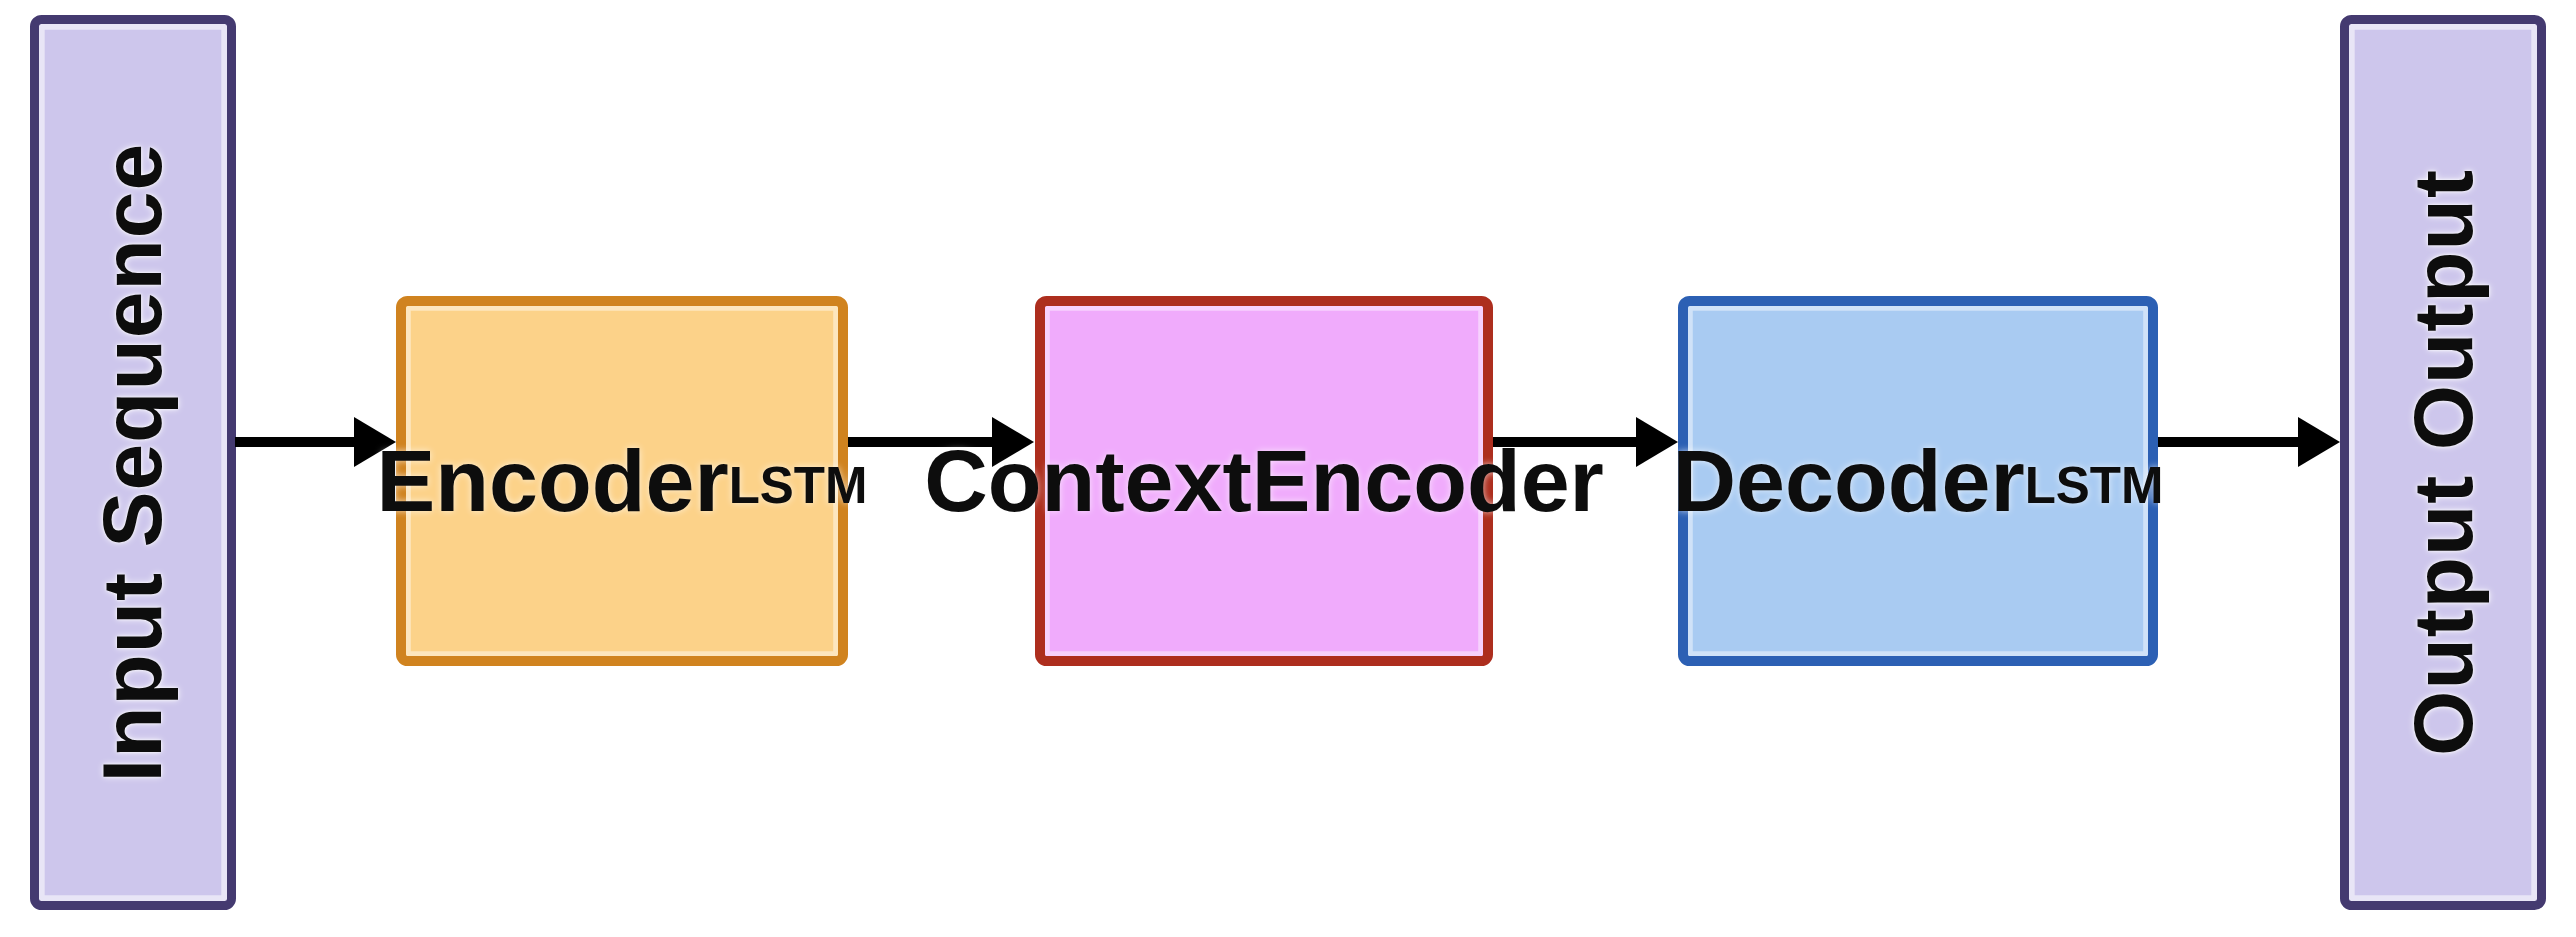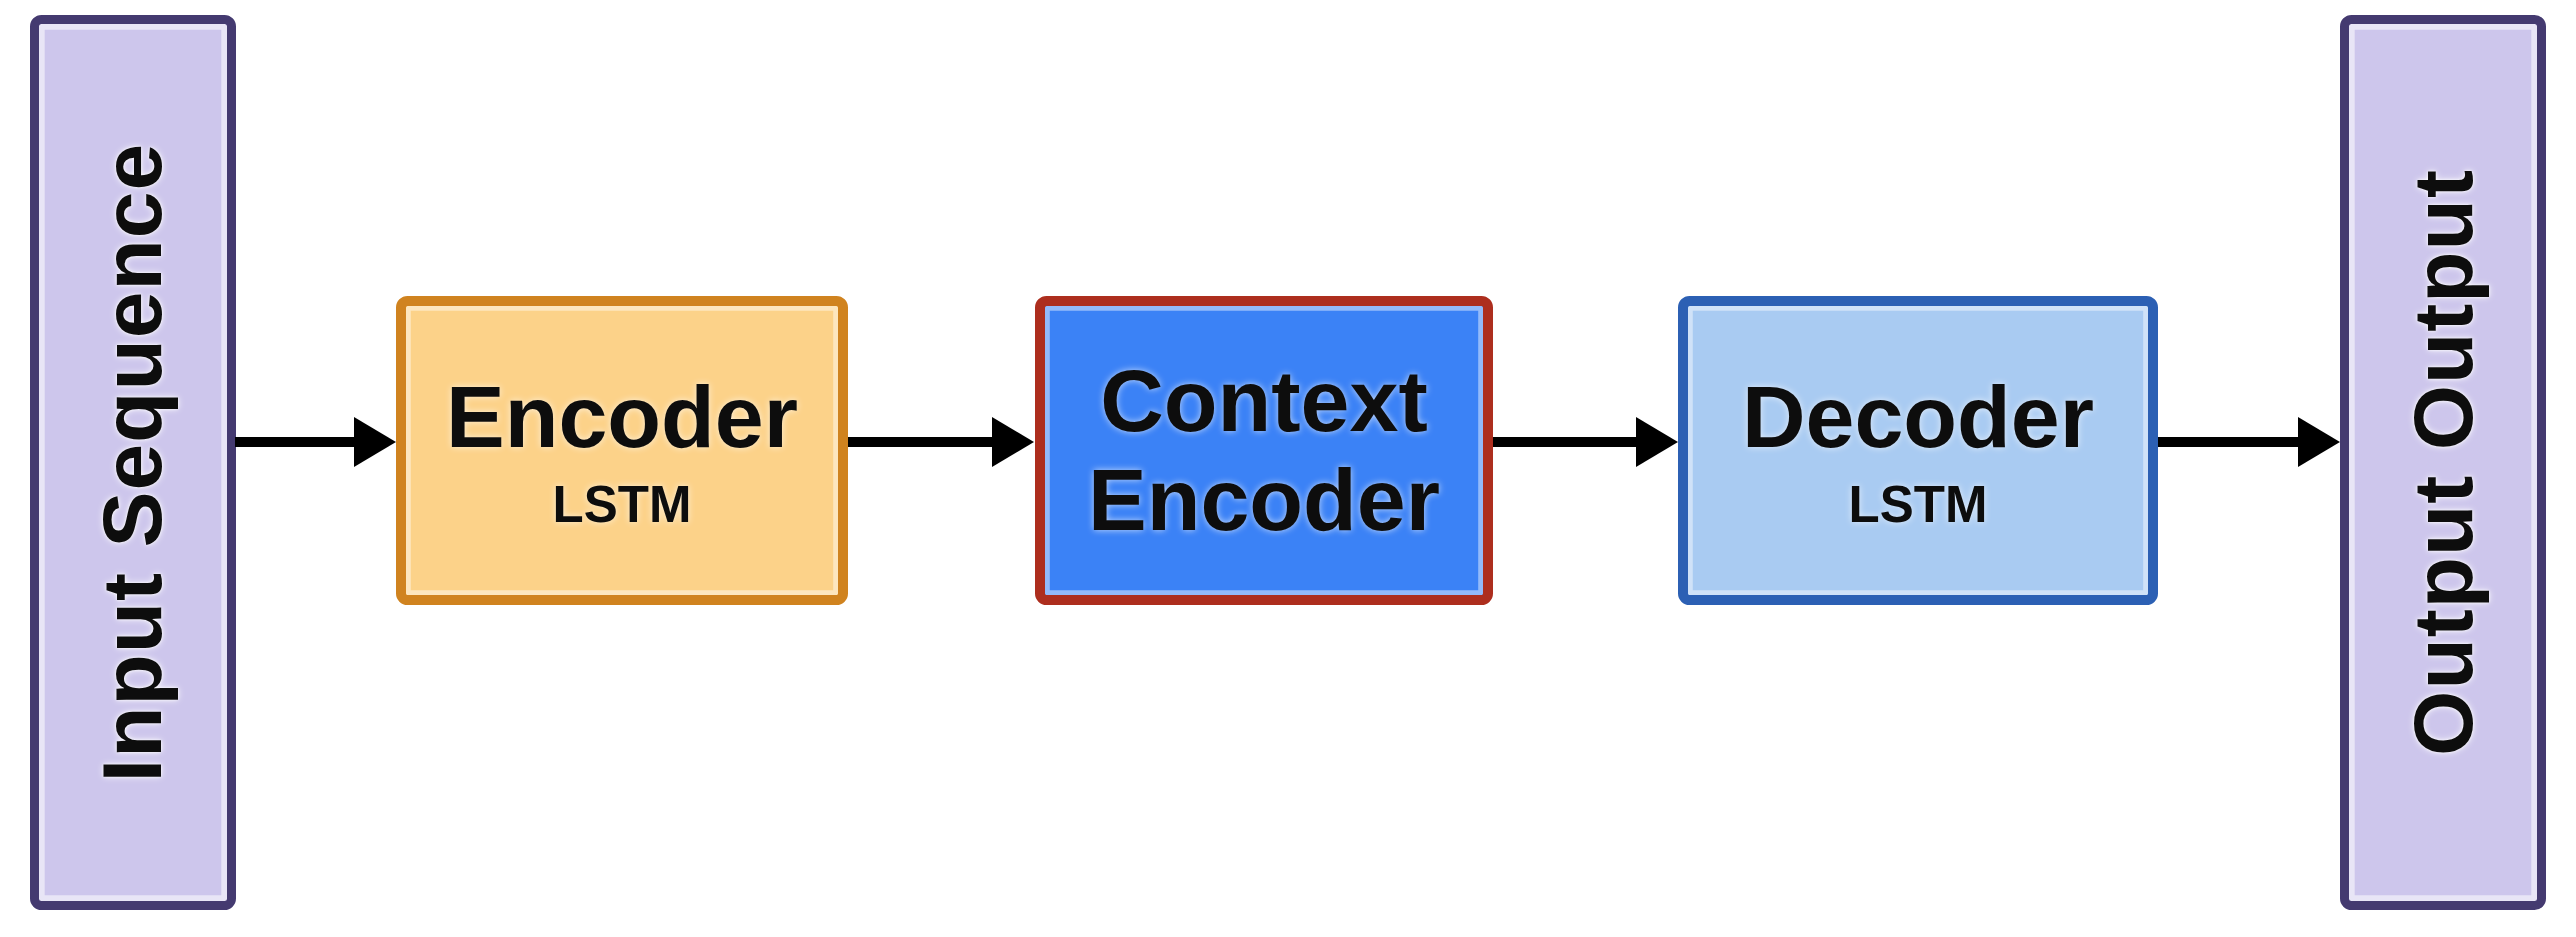--- a/index.html
+++ b/index.html
@@ -40,37 +40,36 @@
     font-size: 84px;
     font-weight: 600;
     letter-spacing: 1px;
     text-shadow: 0 0 7.7px rgba(255,255,255,0.9), 0 0 2.9px rgba(255,255,255,0.9);
   }
 
   
   .node {
     position: absolute;
     top: 296px;
-    height: 309px;
+    height: 370px;
     border-radius: 11.5px;
     box-sizing: border-box;
     display: flex;
-    flex-direction: column;
     align-items: center;
     justify-content: center;
     box-shadow: inset 0 0 0 4.8px rgba(255,255,255,0.45);
   }
   .node.encoder {
     left: 396px; width: 452px;
     background: #fcd289;
     border: 10.5px solid #d0831f;
   }
   .node.context {
     left: 1035px; width: 458px;
-    background: #3b82f6;
+    background: #f0abfc;
     border: 10.5px solid #ad2e1e;
   }
   .node.decoder {
     left: 1678px; width: 480px;
     background: #a9cbf2;
     border: 10.5px solid #2c60b4;
   }
   .node .line-big {
     font-size: 88px;
     line-height: 1.12;

